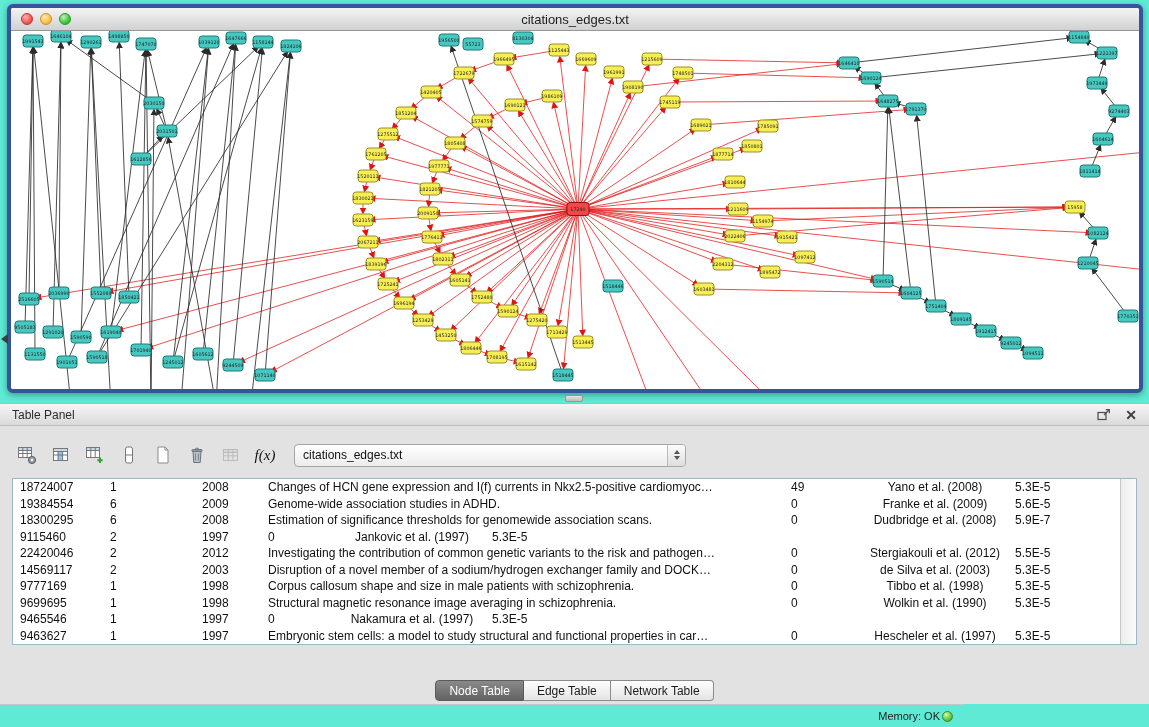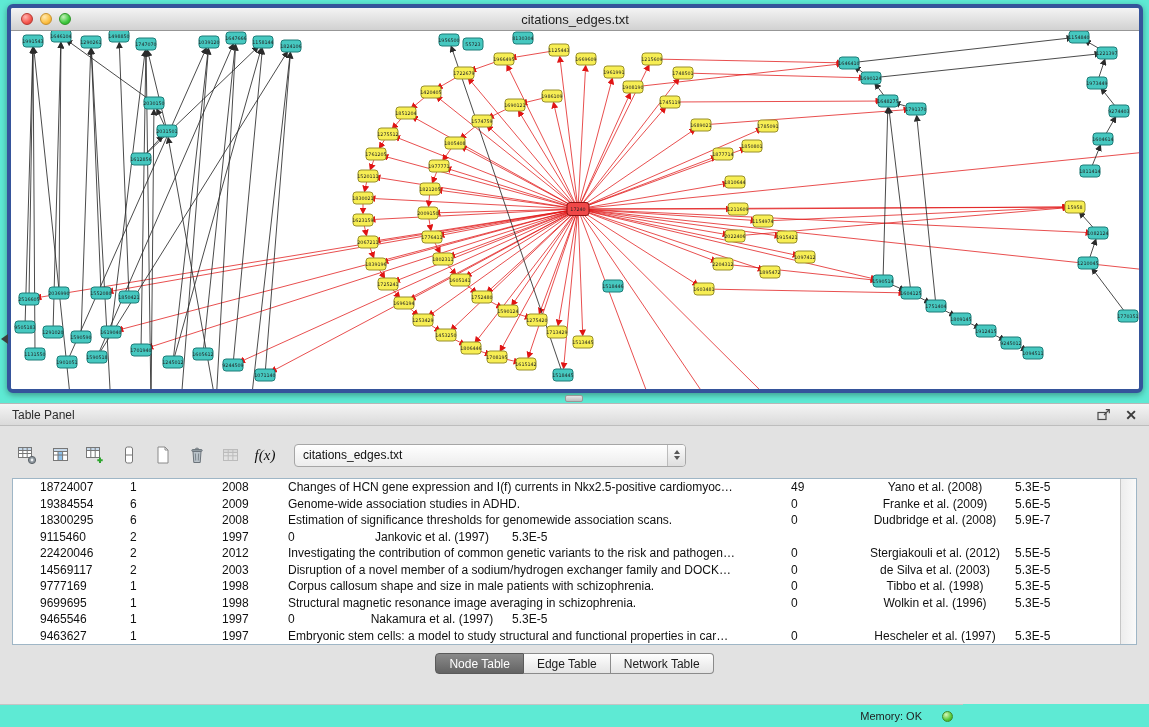--- a/index.html
+++ b/index.html
@@ -52,41 +52,41 @@
   .arr-up{width:0;height:0;border-left:3.5px solid transparent;border-right:3.5px solid transparent;border-bottom:4px solid #555;}
   .arr-down{width:0;height:0;border-left:3.5px solid transparent;border-right:3.5px solid transparent;border-top:4px solid #555;}
 
   .table-wrap{display:flex;border:1px solid #9fb6c6;background:#fff;}
   .tbl{flex:1;min-width:0;}
   .tbl-header{display:flex;height:19px;background:linear-gradient(#e9f4fc,#cde4f4);border-bottom:1px solid #b3c9da;
     font-size:12px;color:#1c1c1c;}
   .hcell{display:flex;align-items:center;justify-content:center;border-right:1px solid #b3c9da;box-sizing:border-box;
     white-space:nowrap;overflow:hidden;text-overflow:ellipsis;}
   .tbl-body{height:165px;background:#fff;overflow:hidden;}
-  .tbl-row{display:flex;height:16.5px;line-height:16.5px;font-size:12px;color:#101010;padding-left:20px;}
+  .tbl-row{display:flex;height:16.5px;line-height:16.5px;font-size:12px;color:#101010;}
   .cell{box-sizing:border-box;padding-left:7px;white-space:nowrap;overflow:hidden;text-overflow:ellipsis;}
   .col-name{width:90px;flex:0 0 90px;}
   .col-in_degree{width:92px;flex:0 0 92px;}
   .col-year{width:66px;flex:0 0 66px;}
   .col-title{flex:1 1 auto;min-width:0;}
   .col-out_degree{width:78px;flex:0 0 78px;}
   .col-short{width:146px;flex:0 0 146px;}
   .col-pagerank{width:112px;flex:0 0 112px;border-right:none;}
   .cell.col-short{text-align:center;padding-left:0;}
   .vscroll{flex:0 0 15px;background:linear-gradient(to right,#ededed,#fafafa);border-left:1px solid #c6c6c6;}
 
   .tabs-row{display:flex;justify-content:center;margin-top:8px;}
   .seg-btn{height:21px;box-sizing:border-box;display:flex;align-items:center;padding:0 13px;font-size:12px;
-    border:1px solid #8b8b8b;border-left:none;background:linear-gradient(#fefefe,#e4e4e4);color:#1c1c1c;}
+    border:1px solid #8b8b8b;border-left:none;background:linear-gradient(#fefefe,#e4e4e4);color:#1c1c1c;margin-top:27px;}
   .seg-btn:first-child{border-left:1px solid #8b8b8b;border-radius:4px 0 0 4px;}
   .seg-btn:last-child{border-radius:0 4px 4px 0;}
   .seg-btn.selected{background:linear-gradient(#8a8a8a,#636363);color:#fff;border-color:#5a5a5a;}
 
   .status-bar{position:absolute;left:0;top:704px;width:963px;height:23px;display:flex;align-items:center;
-    justify-content:flex-end;padding-right:10px;box-sizing:border-box;gap:20px;font-size:11px;color:#222;border-top:1px solid #c4c4c4;}
+    justify-content:flex-end;padding-right:10px;box-sizing:border-box;gap:2px;font-size:11px;color:#222;border-top:1px solid #c4c4c4;}
   .mem-dot{width:11px;height:11px;border-radius:50%;box-sizing:border-box;
     background:radial-gradient(circle at 35% 30%,#d6f7b8,#59c93a 60%,#2f9e20);border:1px solid #3f8a2a;}
 </style>
 </head>
 <body>
 
 <div class="page">
 
   <div class="net-window">
     <div class="net-titlebar">
@@ -890,21 +890,21 @@
                 <div class="cell col-out_degree">0</div>
                 <div class="cell col-short">Tibbo et al. (1998)</div>
                 <div class="cell col-pagerank">5.3E-5</div>
               </div>
               <div class="tbl-row">
                 <div class="cell col-name">9699695</div>
                 <div class="cell col-in_degree">1</div>
                 <div class="cell col-year">1998</div>
                 <div class="cell col-title">Structural magnetic resonance image averaging in schizophrenia.</div>
                 <div class="cell col-out_degree">0</div>
-                <div class="cell col-short">Wolkin et al. (1996)</div>
+                <div class="cell col-short">Wolkin et al. (1990)</div>
                 <div class="cell col-pagerank">5.3E-5</div>
               </div>
               <div class="tbl-row">
                 <div class="cell col-name">9465546</div>
                 <div class="cell col-in_degree">1</div>
                 <div class="cell col-year">1997</div>
                 <div class="cell col-out_degree">0</div>
                 <div class="cell col-short">Nakamura et al. (1997)</div>
                 <div class="cell col-pagerank">5.3E-5</div>
               </div>

